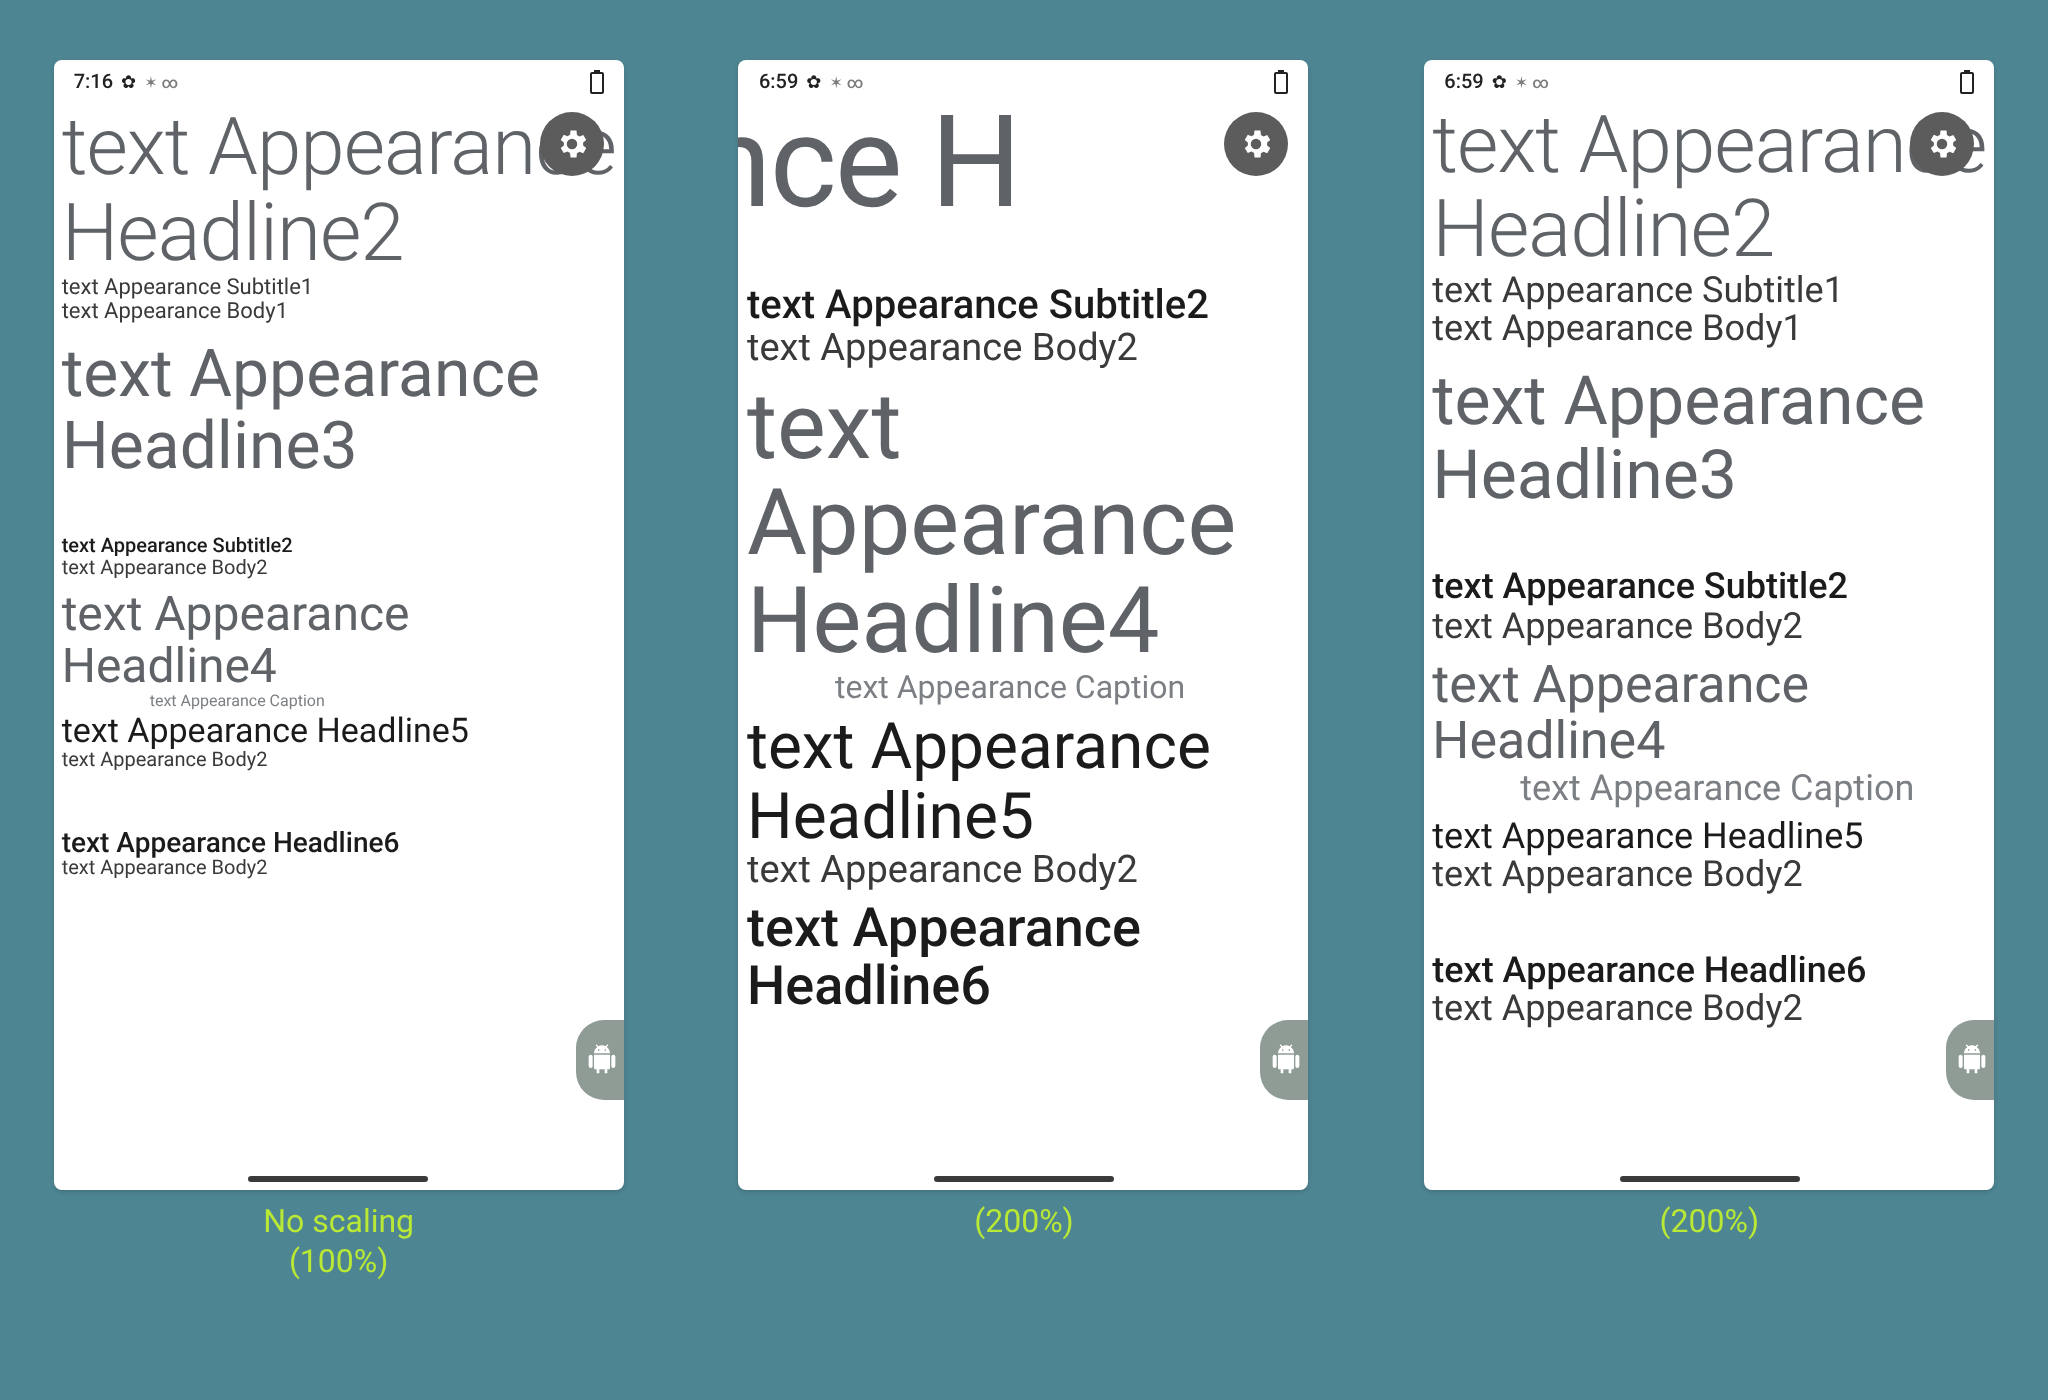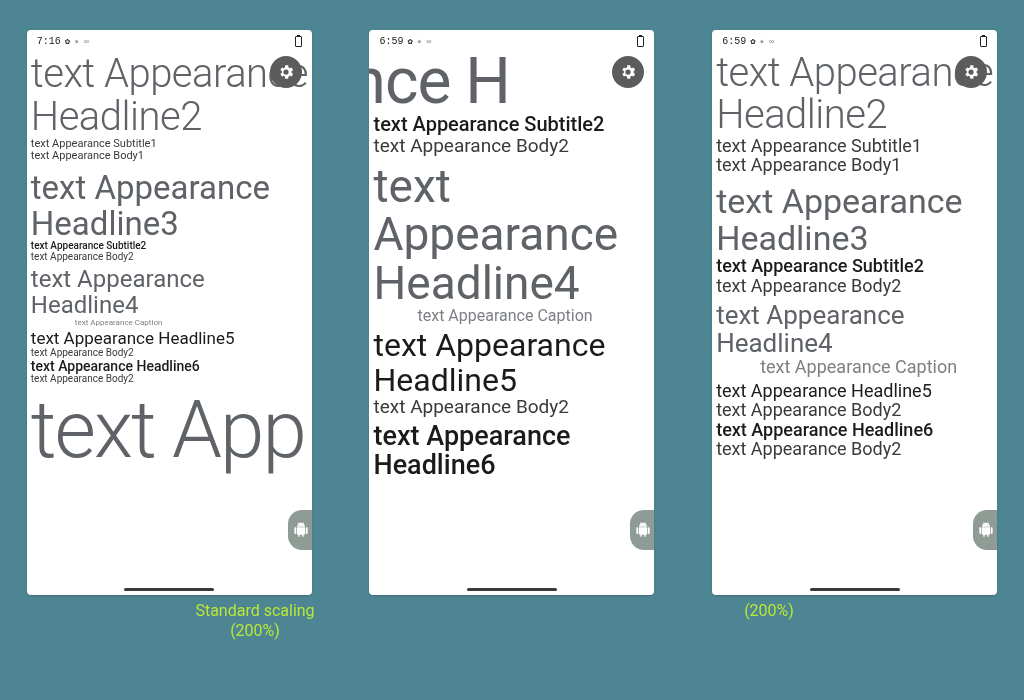--- a/index.html
+++ b/index.html
@@ -31,21 +31,21 @@
   .statusbar {
     height: 22px;
     display: flex;
     align-items: center;
     justify-content: space-between;
     padding: 0 10px;
     font-size: 10px;
     color: #222;
     font-weight: 500;
   }
-  .statusbar .left { display: flex; align-items: center; gap: 4px; font-family: Liberation Mono, monospace; }
+  .statusbar .left { display: flex; align-items: center; gap: 4px; }
   .statusbar .gear-mini { font-size: 9px; }
   .statusbar .batt {
     width: 7px; height: 11px;
     border: 1px solid #222;
     border-radius: 1px;
     position: relative;
   }
   .statusbar .batt::before {
     content: ""; position: absolute; top: -2px; left: 1px;
     width: 3px; height: 1px; background: #222;
@@ -74,21 +74,21 @@
     width: 26px; height: 40px;
     background: #8f9b95;
     border-radius: 14px 0 0 14px;
     display: flex; align-items: center; justify-content: center;
     z-index: 6;
   }
   .bugdroid-tab svg { width: 16px; height: 16px; fill: #fff; }
 
   
   .gray { color: #5f6367; }
-  .dark { color: #1b1b1b; }
+  .dark { color: #1b1b1b; margin-top: 28px; }
   .mid  { color: #3a3a3a; }
   .light{ color: #7c7f83; padding-left: 44px; }
   .thin { font-weight: 300; }
   .reg  { font-weight: 400; }
   .med  { font-weight: 500; }
 
   
   .captions {
     display: flex;
     justify-content: space-around;
@@ -174,21 +174,20 @@
       <div class="mid reg p1-body1">text Appearance Body1</div>
       <div class="gray reg p1-h3">text Appearance Headline3</div>
       <div class="dark med p1-sub2">text Appearance Subtitle2</div>
       <div class="mid reg p1-body2">text Appearance Body2</div>
       <div class="gray reg p1-h4">text Appearance Headline4</div>
       <div class="light reg p1-cap">text Appearance Caption</div>
       <div class="dark reg p1-h5">text Appearance Headline5</div>
       <div class="mid reg p1-body2">text Appearance Body2</div>
       <div class="dark med p1-h6">text Appearance Headline6</div>
       <div class="mid reg p1-body2">text Appearance Body2</div>
-      <div class="gray thin p1-giant">text App</div>
     </div>
 
     <div class="bugdroid-tab">
       <svg viewBox="0 0 24 24">
           <path d="M6 18c0 .6.4 1 1 1h1v3h2v-3h4v3h2v-3h1c.6 0 1-.4 1-1V8H6v10zM3.5 8C2.7 8 2 8.7 2 9.5v7a1.5 1.5 0 003 0v-7C5 8.7 4.3 8 3.5 8zm17 0c-.8 0-1.5.7-1.5 1.5v7a1.5 1.5 0 003 0v-7c0-.8-.7-1.5-1.5-1.5zM15.5 2.2l1.3-1.3-.7-.7-1.4 1.4A5.9 5.9 0 0012 1c-1 0-1.9.2-2.7.6L7.9.2l-.7.7 1.3 1.3A6 6 0 006 7h12a6 6 0 00-2.5-4.8zM10 5H9V4h1v1zm5 0h-1V4h1v1z"></path>
         </svg>
     </div>
     <div class="navhint"></div>
   </div>
 
@@ -263,19 +262,22 @@
           <path d="M6 18c0 .6.4 1 1 1h1v3h2v-3h4v3h2v-3h1c.6 0 1-.4 1-1V8H6v10zM3.5 8C2.7 8 2 8.7 2 9.5v7a1.5 1.5 0 003 0v-7C5 8.7 4.3 8 3.5 8zm17 0c-.8 0-1.5.7-1.5 1.5v7a1.5 1.5 0 003 0v-7c0-.8-.7-1.5-1.5-1.5zM15.5 2.2l1.3-1.3-.7-.7-1.4 1.4A5.9 5.9 0 0012 1c-1 0-1.9.2-2.7.6L7.9.2l-.7.7 1.3 1.3A6 6 0 006 7h12a6 6 0 00-2.5-4.8zM10 5H9V4h1v1zm5 0h-1V4h1v1z"></path>
         </svg>
     </div>
     <div class="navhint"></div>
   </div>
 
 </div>
 
 <div class="captions">
   <div class="caption">
-    <div>Standard scaling</div>
-    <div>(200%)</div>
+    <div>No scaling</div>
+    <div>(100%)</div>
   </div>
   <div class="caption">
     <div>(200%)</div>
   </div>
+  <div class="caption">
+    <div>(200%)</div>
+  </div>
 </div>
 
 </body></html>

